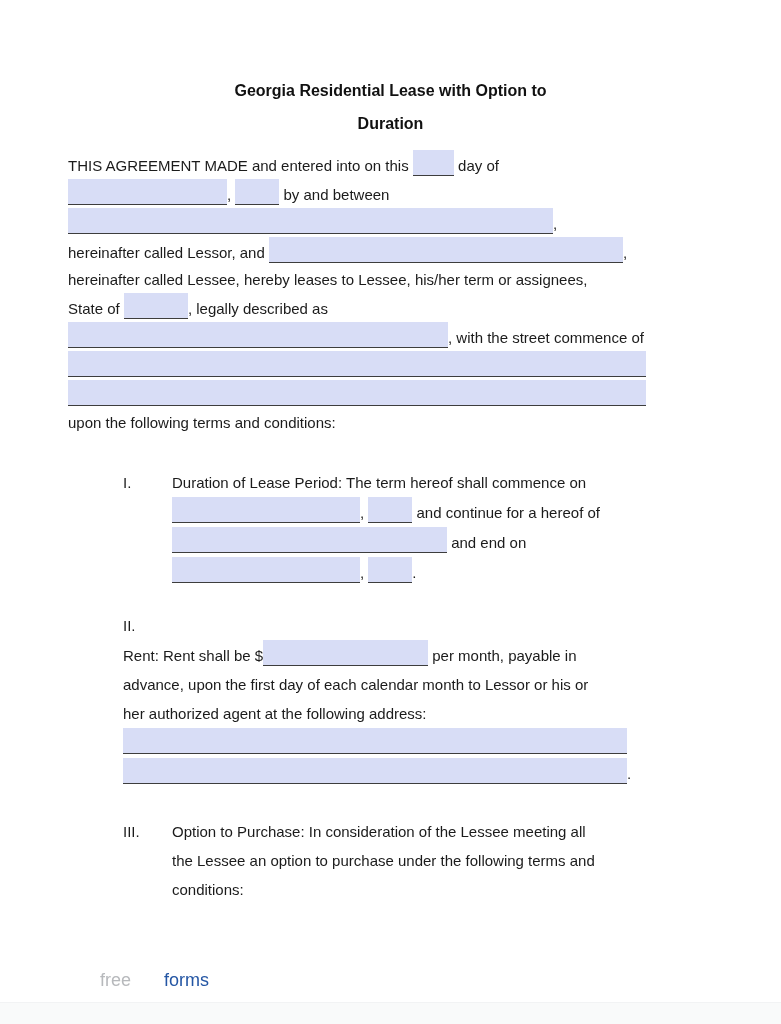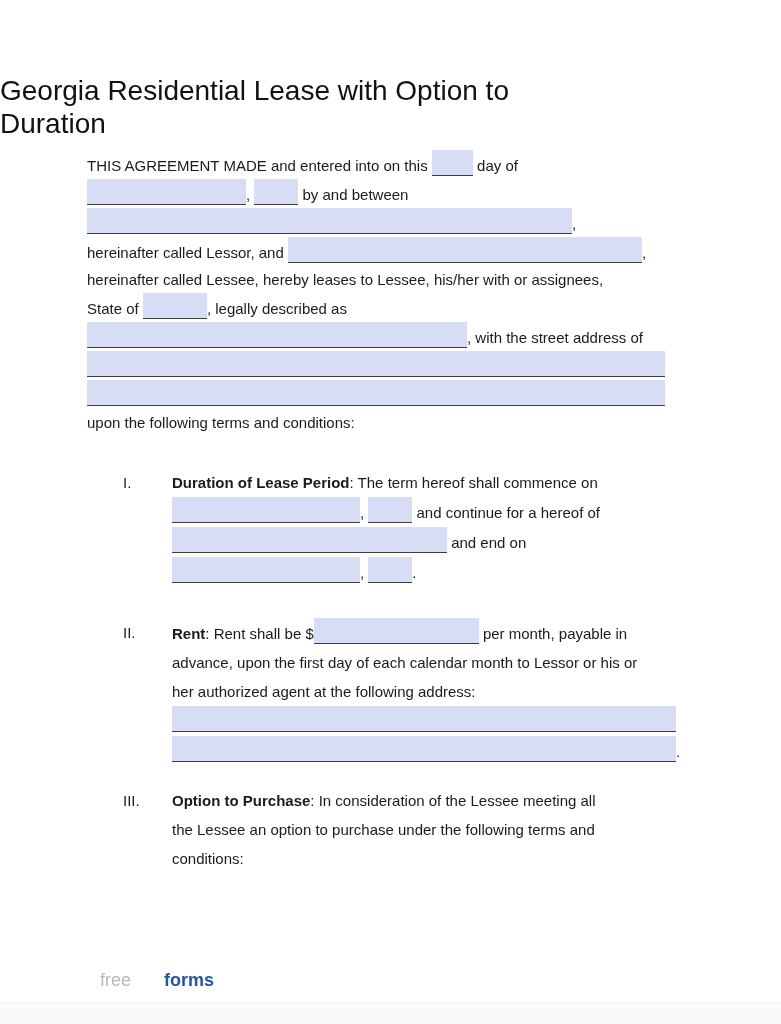--- a/index.html
+++ b/index.html
@@ -8,29 +8,29 @@
     background: #ffffff;
     font-family: "Liberation Sans", sans-serif;
     color: var(--text, #1b1b1b);
     position: relative;
     overflow: hidden;
   }
   .page { position: absolute; inset: 0; background: #ffffff; }
 
   .title {
     margin: 74px 0 0 0;
-    font-size: 28px;
+    font-size: 16px;
     line-height: 33px;
-    font-weight: normal;
-    text-align: left;
+    font-weight: bold;
+    text-align: center;
     color: #111111;
   }
 
   .para {
-    margin: 10px 0 0 87px;
+    margin: 10px 0 0 68px;
     width: 600px;
     font-size: 15px;
     line-height: 27px;
   }
   .line { white-space: nowrap; }
 
   .field {
     display: inline-block;
     height: 25px;
     vertical-align: -5px;
@@ -46,32 +46,32 @@
 
   .item {
     margin-left: 123px;
     display: flex;
     font-size: 15px;
     line-height: 29px;
   }
   .item .num { width: 49px; flex: none; }
   .item .body { width: 520px; }
   .mt32 { margin-top: 32px; }
-  .mt24 { margin-top: 31px; }
-  .mt21 { margin-top: 20px; }
-  .b { font-weight: bold; }
+  .mt24 { margin-top: 24px; flex-direction: column; }
+  .mt21 { margin-top: 29px; }
+  .b { font-weight: normal; }
 
   .brand {
     position: absolute;
     left: 100px; top: 970px;
     font-size: 18px;
     white-space: nowrap;
   }
   .brand-free  { color: var(--logo-free, #b7b9bc); font-weight: normal; }
-  .brand-forms { color: var(--logo-forms, #2456a4); font-weight: bold; padding-left: 33px; }
+  .brand-forms { color: var(--logo-forms, #2456a4); font-weight: normal; padding-left: 33px; }
 
   .bottom-edge {
     position: absolute;
     left: 0; bottom: 0;
     width: 100%; height: 21px;
     background: #f9fafa;
     border-top: 1px solid #f2f3f4;
   }
 </style>
 </head>
@@ -79,23 +79,23 @@
 
 <div class="page">
 
   <h1 class="title"><span>Georgia Residential Lease with Option to</span><br><span>Duration</span></h1>
 
   <div class="para">
     <div class="line"><span>THIS AGREEMENT MADE and entered into on this </span><span class="field w41"></span><span> day of</span></div>
     <div class="line"><span class="field w159"></span><span>, </span><span class="field w44"></span><span> by and between</span></div>
     <div class="line"><span class="field w485"></span><span>,</span></div>
     <div class="line"><span>hereinafter called Lessor, and </span><span class="field w354"></span><span>,</span></div>
-    <div class="line"><span>hereinafter called Lessee, hereby leases to Lessee, his/her with or assignees,</span></div>
+    <div class="line"><span>hereinafter called Lessee, hereby leases to Lessee, his/her term or assignees,</span></div>
     <div class="line"><span>State of </span><span class="field w64"></span><span>, legally described as</span></div>
-    <div class="line"><span class="field w380"></span><span>, with the street address of</span></div>
+    <div class="line"><span class="field w380"></span><span>, with the street commence of</span></div>
     <div class="line"><span class="field w578"></span></div>
     <div class="line"><span class="field w578"></span></div>
     <div class="line"><span>upon the following terms and conditions:</span></div>
   </div>
 
   <div class="item mt32">
     <span class="num">I.</span>
     <div class="body">
       <div class="line"><span class="b">Duration of Lease Period</span><span>: The term hereof shall commence on</span></div>
       <div class="line"><span class="field w188"></span><span>, </span><span class="field w44"></span><span> and continue for a hereof of</span></div>

